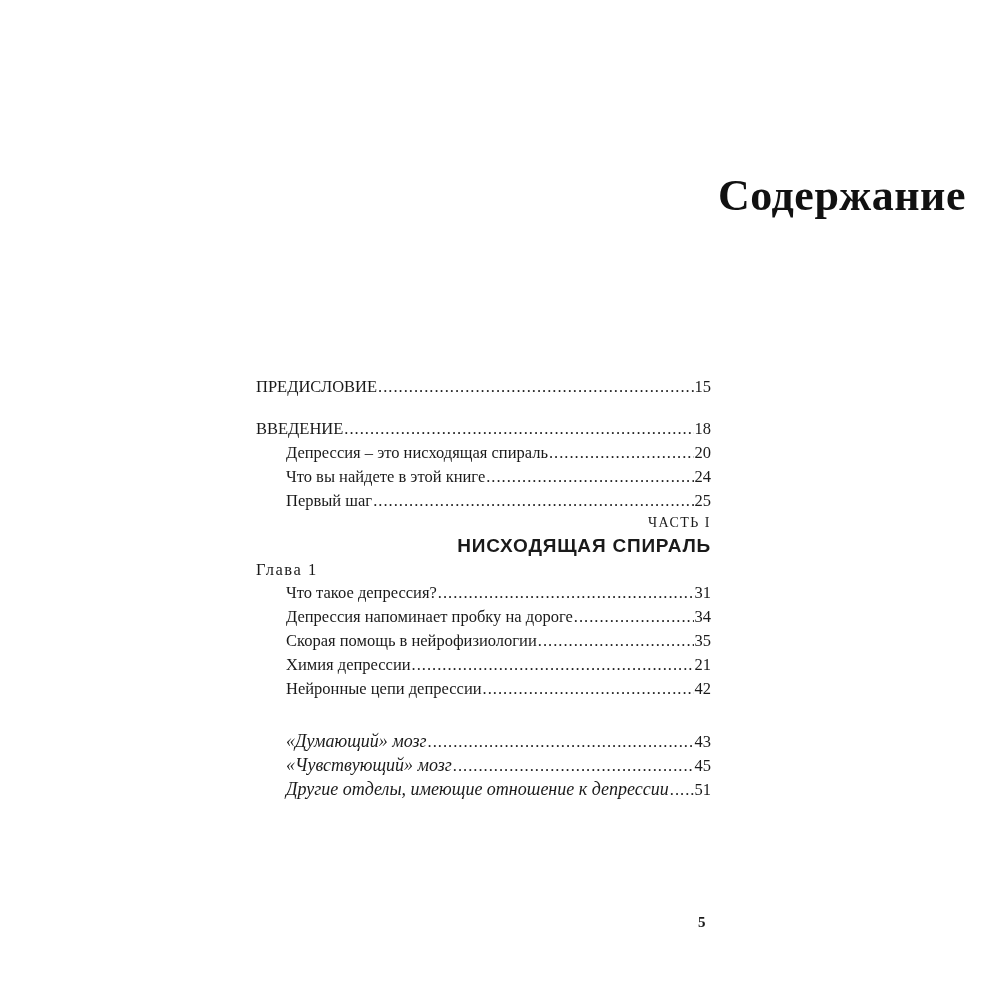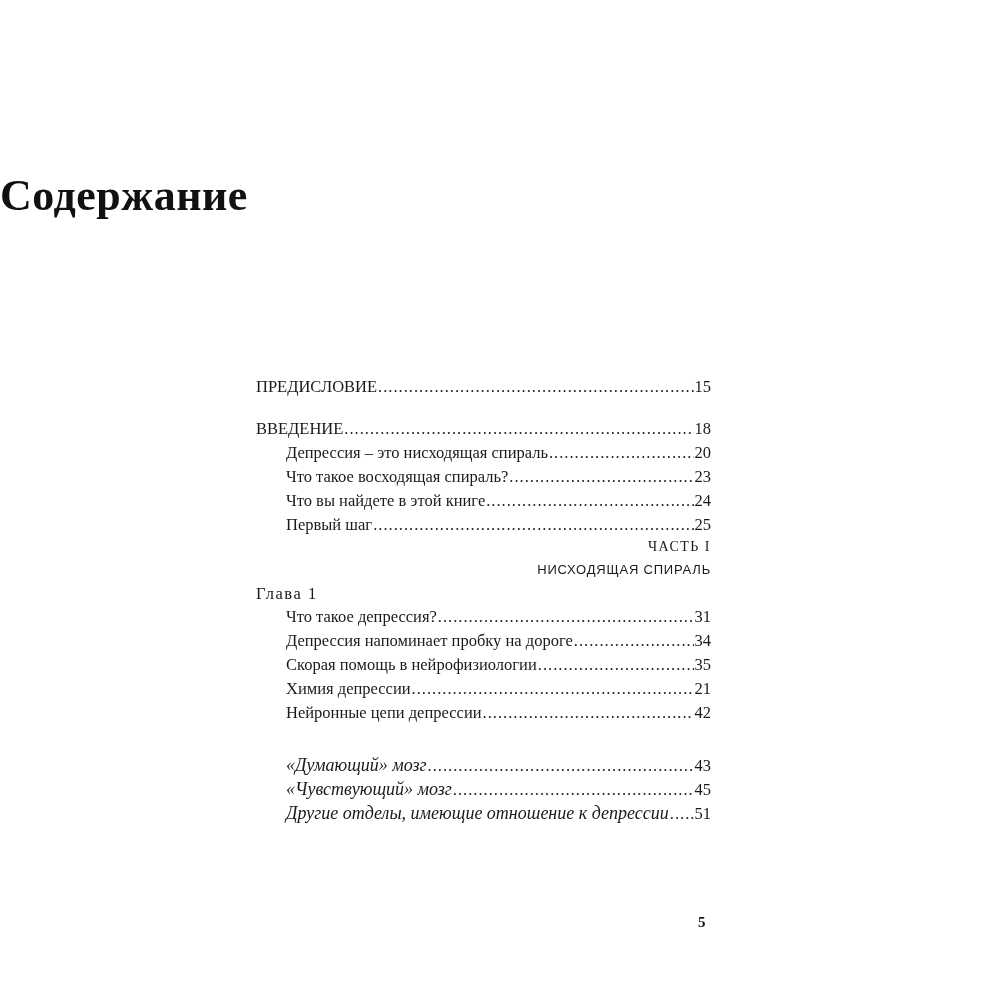--- a/index.html
+++ b/index.html
@@ -13,21 +13,21 @@
       position: relative;
       overflow: hidden;
       font-family: "Liberation Serif", "DejaVu Serif", serif;
       color: #1a1a1a;
     }
     .page-title {
       position: absolute;
       top: 170px;
       left: 0;
       width: 966px;
-      text-align: left;
+      text-align: right;
       font-size: 44px;
       font-weight: bold;
       color: #111;
       letter-spacing: 0.5px;
     }
     .toc {
       position: absolute;
       left: 256px;
       width: 455px;
       top: 375px;
@@ -68,22 +68,22 @@
     .part-header {
       text-align: right;
     }
     .part-number {
       font-size: 14px;
       letter-spacing: 1.5px;
       line-height: 20px;
     }
     .part-title {
       font-family: "Liberation Sans", "DejaVu Sans", sans-serif;
-      font-weight: normal;
-      font-size: 13px;
+      font-weight: bold;
+      font-size: 19px;
       letter-spacing: 0.8px;
       line-height: 26px;
     }
     .chapter-label {
       font-size: 16.5px;
       letter-spacing: 1.5px;
       line-height: 22px;
       height: 22px;
     }
     .page-number {
@@ -112,25 +112,20 @@
   <div class="entry">
     <span class="label">ВВЕДЕНИЕ</span>
     <span class="leader"></span>
     <span class="page">18</span>
   </div>
 
   <div class="entry level-2">
     <span class="label">Депрессия – это нисходящая спираль</span>
     <span class="leader"></span>
     <span class="page">20</span>
-  </div>
-  <div class="entry level-2">
-    <span class="label">Что такое восходящая спираль?</span>
-    <span class="leader"></span>
-    <span class="page">23</span>
   </div>
   <div class="entry level-2">
     <span class="label">Что вы найдете в этой книге</span>
     <span class="leader"></span>
     <span class="page">24</span>
   </div>
   <div class="entry level-2">
     <span class="label">Первый шаг</span>
     <span class="leader"></span>
     <span class="page">25</span>

